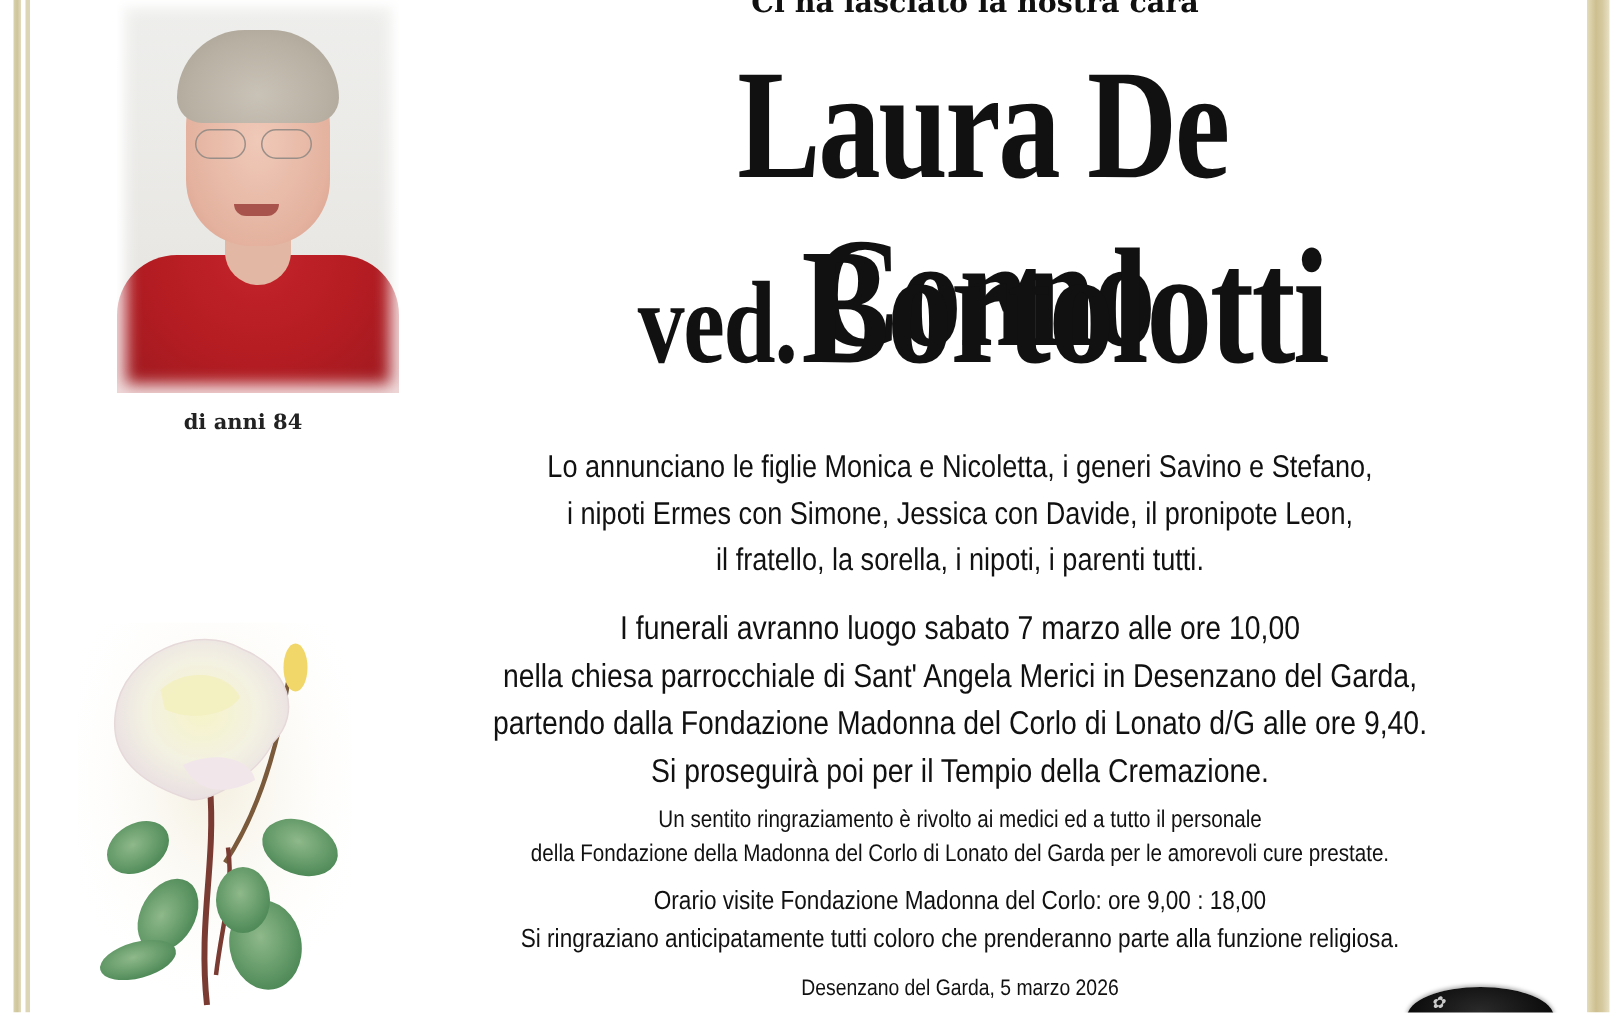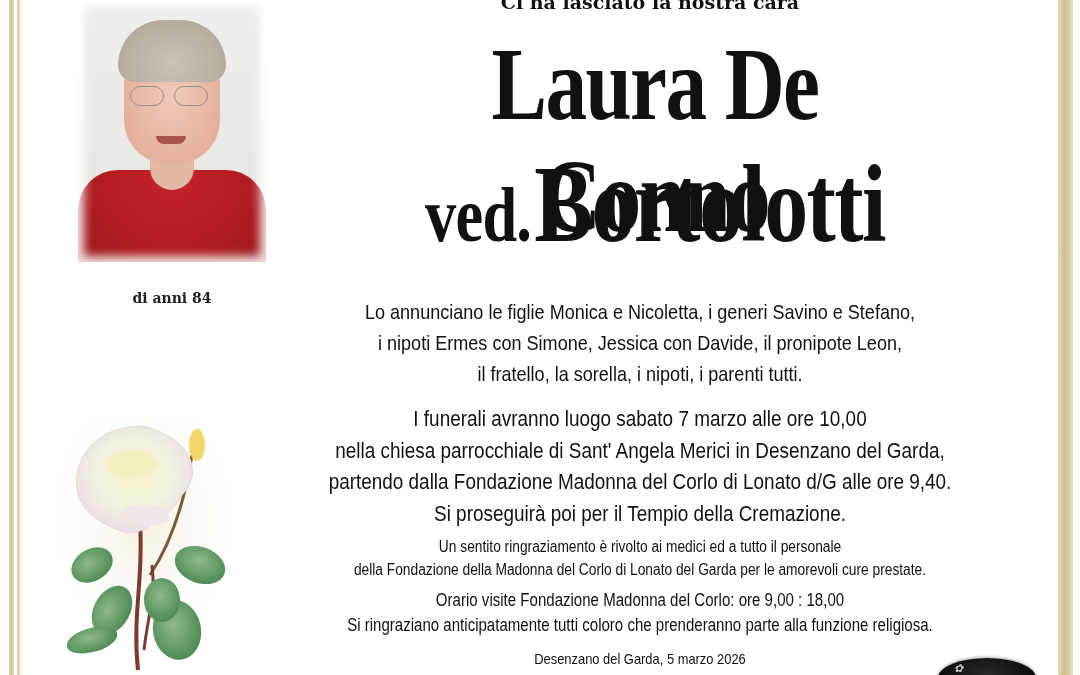--- a/index.html
+++ b/index.html
@@ -29,22 +29,22 @@
     border-radius: 54px 54px 20px 20px; }
   .photo .glasses-l, .photo .glasses-r { position: absolute; top: 86px; width: 34px; height: 20px;
     border: 1.5px solid #9a8f88; border-radius: 10px; }
   .photo .glasses-l { left: 52px; }
   .photo .glasses-r { left: 96px; }
   .photo .mouth { position: absolute; left: 78px; top: 136px; width: 30px; height: 8px;
     background: #a8544d; border-radius: 0 0 14px 14px; }
   .photo .fade { position: absolute; inset: 0;
     box-shadow: inset 0 0 10px 6px rgba(255,255,255,0.85); }
 
-  .age { position: absolute; left: 78px; top: 274px; width: 188px; text-align: center;
-    font-size: 14px; font-weight: bold; color: #222; margin-top: 16px; }
+  .age { position: absolute; left: 68px; top: 274px; width: 188px; text-align: center;
+    font-size: 14px; font-weight: bold; color: #222; }
 
   .rose { position: absolute; left: 52px; top: 415px; width: 182px; height: 260px; }
 
   .intro { position: absolute; left: 420px; top: -9px; width: 460px; text-align: center;
     font-size: 19px; font-weight: bold; color: #111; }
 
   .name1 { position: absolute; left: 330px; top: 28px; width: 650px; text-align: center;
     font-family: "Liberation Serif", "DejaVu Serif", serif; font-weight: bold;
     font-size: 104px; line-height: 112px; letter-spacing: -2px; transform: scaleX(0.8); transform-origin: 50% 50%; }
   .name2 { position: absolute; left: 330px; top: 148px; width: 650px; text-align: center;

